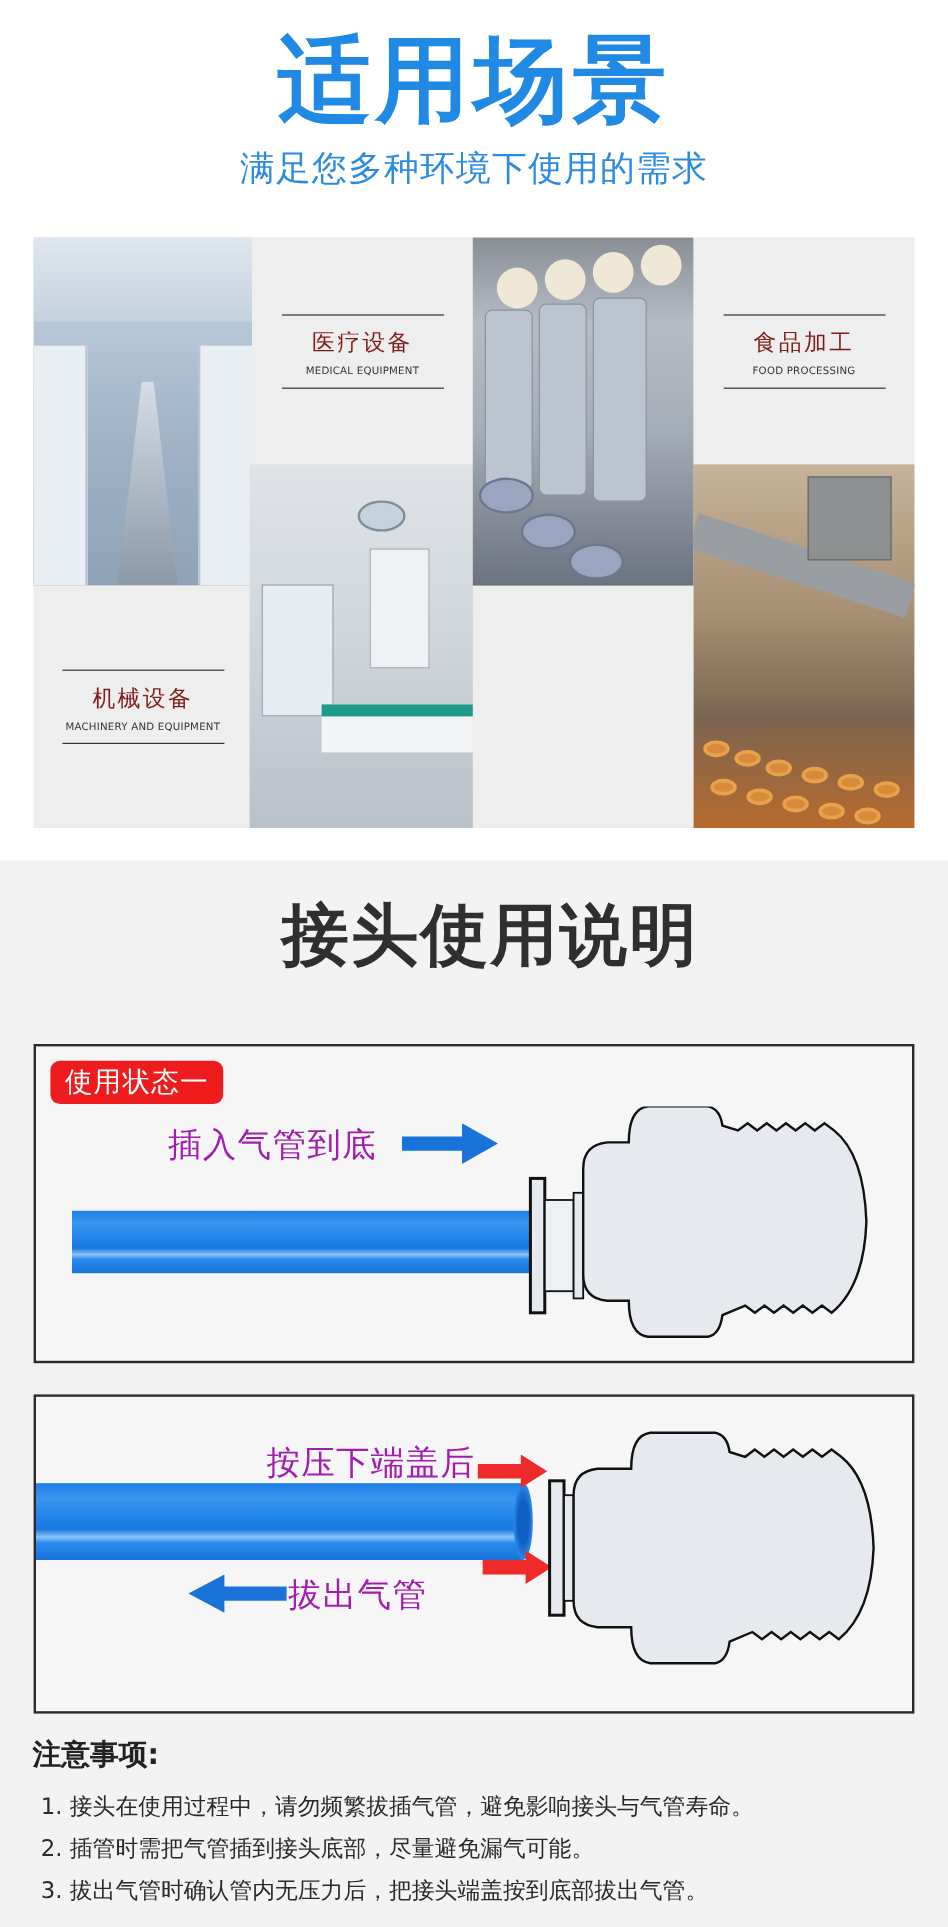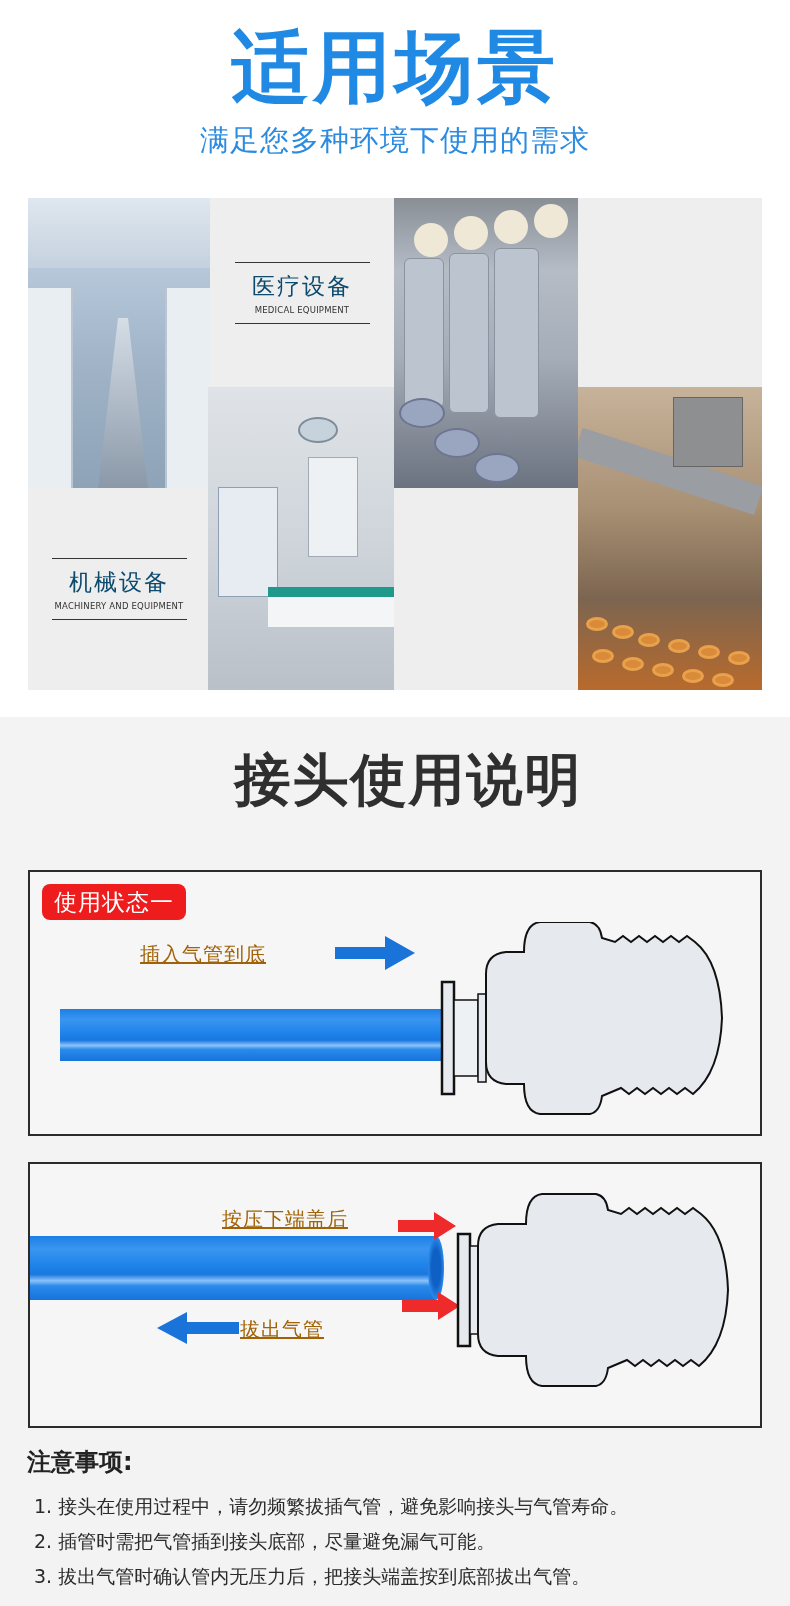--- a/index.html
+++ b/index.html
@@ -6,21 +6,21 @@
     body { width: 790px; height: 1606px; background: #ffffff; font-family: "DejaVu Sans", "Liberation Sans", sans-serif; position: relative; overflow: hidden; }
 
     .top { position: absolute; left: 0; top: 0; width: 754px; height: 717px; background: #ffffff; }
     .title { position: absolute; left: 0; top: 22px; width: 790px; text-align: center; font-size: 78px; font-weight: bold; color: #2089E3; letter-spacing: 4px; line-height: 90px; }
     .subtitle { position: absolute; left: 0; top: 120px; width: 790px; text-align: center; font-size: 29px; color: #2B8BE0; letter-spacing: 1px; line-height: 40px; }
 
     .collage { position: absolute; left: 28px; top: 198px; width: 734px; height: 492px; background: #eeeeee; }
     .tile { position: absolute; overflow: hidden; }
     .label-box { position: absolute; background: #eeeeee; display: flex; flex-direction: column; align-items: center; justify-content: center; }
     .label-inner { width: 135px; border-top: 1.5px solid #333; border-bottom: 1.5px solid #333; padding: 6px 0 6px; text-align: center; }
-    .label-cn { font-size: 23px; color: #0c4a6e; letter-spacing: 2px; line-height: 34px; }
+    .label-cn { font-size: 19px; color: #7f1d1d; letter-spacing: 2px; line-height: 34px; }
     .label-en { font-size: 8.5px; color: #333; letter-spacing: 0.2px; line-height: 14px; white-space: nowrap; }
 
     
     .photo-cleanroom { background: linear-gradient(180deg, #c9d6e4 0%, #b2c4d6 30%, #9fb2c6 60%, #8ea3b8 100%); }
     .photo-cleanroom .aisle { position: absolute; left: 70px; top: 120px; width: 50px; height: 170px; background: linear-gradient(180deg,#d5dde6,#8a98a8); clip-path: polygon(40% 0, 60% 0, 100% 100%, 0 100%); }
     .photo-cleanroom .cab-l { position: absolute; left: 0; top: 90px; width: 45px; height: 200px; background: #e9eef3; border-right: 2px solid #b9c6d2; }
     .photo-cleanroom .cab-r { position: absolute; right: 0; top: 90px; width: 45px; height: 200px; background: #e9eef3; border-left: 2px solid #b9c6d2; }
     .photo-cleanroom .ceiling { position: absolute; left: 0; top: 0; width: 100%; height: 70px; background: linear-gradient(180deg,#dfe7ef,#c4d1de); }
 
     .photo-textile { background: linear-gradient(180deg, #8a8f96 0%, #b5bcc6 25%, #a5adb8 55%, #6c7380 100%); }
@@ -40,21 +40,21 @@
     .photo-food .conveyor { position: absolute; left: 0; top: 40px; width: 190px; height: 30px; background: #9a9da1; transform: rotate(18deg); transform-origin: left; }
 
     
     .bottom { position: absolute; left: 0; top: 717px; width: 790px; height: 889px; background: #f3f3f3; }
     .section-title { position: absolute; left: 0; top: 745px; width: 790px; text-align: center; font-size: 56px; font-weight: bold; color: #2f2f2f; letter-spacing: 2px; line-height: 70px; padding-left: 27px; }
 
     .state-box { position: absolute; left: 28px; width: 734px; border: 2px solid #2b2b2b; background: #f6f6f6; }
     .state-badge { position: absolute; left: 12px; top: 12px; background: #EE1C1C; color: #fff; font-size: 23px; border-radius: 8px; padding: 2px 12px; line-height: 32px; letter-spacing: 1px; }
 
     .tube { position: absolute; height: 52px; background: linear-gradient(180deg, #1c7fe6 0%, #3a95f0 20%, #1f84ea 45%, #1a78e0 60%, #8cc3f7 70%, #2a8aec 78%, #1673da 100%); }
-    .caption { position: absolute; font-size: 20px; color: #a16207; letter-spacing: 1px; line-height: 30px; white-space: nowrap; text-decoration: underline; }
+    .caption { position: absolute; font-size: 28px; color: #a21caf; letter-spacing: 1px; line-height: 30px; white-space: nowrap; }
 
     .notes-title { position: absolute; left: 27px; top: 1445px; font-size: 24px; font-weight: bold; color: #222; line-height: 34px; }
     .note { position: absolute; left: 34px; font-size: 19px; color: #2a2a2a; line-height: 26px; white-space: nowrap; }
   </style>
 </head>
 <body>
 
 <section class="top">
   <h1 class="title">适用场景</h1>
   <p class="subtitle">满足您多种环境下使用的需求</p>
@@ -96,20 +96,26 @@
       <div class="spool" style="left:20px;top:25px;"></div>
       <div class="spool" style="left:60px;top:18px;"></div>
       <div class="spool" style="left:100px;top:12px;"></div>
       <div class="spool" style="left:140px;top:6px;"></div>
       <div class="pot" style="left:5px;top:200px;"></div>
       <div class="pot" style="left:40px;top:230px;"></div>
       <div class="pot" style="left:80px;top:255px;"></div>
     </div>
 
 
+    <div class="label-box" style="left:550px;top:0;width:184px;height:189px;">
+      <div class="label-inner">
+        <div class="label-cn">食品加工</div>
+        <div class="label-en">FOOD PROCESSING</div>
+      </div>
+    </div>
 
     <div class="tile photo-food" style="left:550px;top:189px;width:184px;height:303px;">
       <div class="conveyor"></div>
       <div class="panel"></div>
       <div class="donut" style="left:8px;top:230px;"></div>
       <div class="donut" style="left:34px;top:238px;"></div>
       <div class="donut" style="left:60px;top:246px;"></div>
       <div class="donut" style="left:90px;top:252px;"></div>
       <div class="donut" style="left:120px;top:258px;"></div>
       <div class="donut" style="left:150px;top:264px;"></div>

